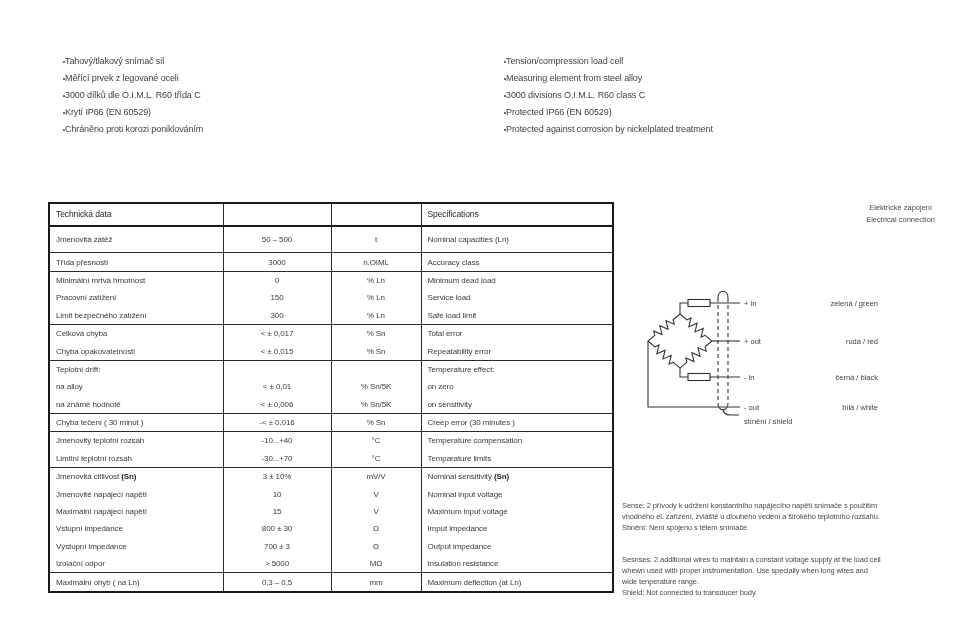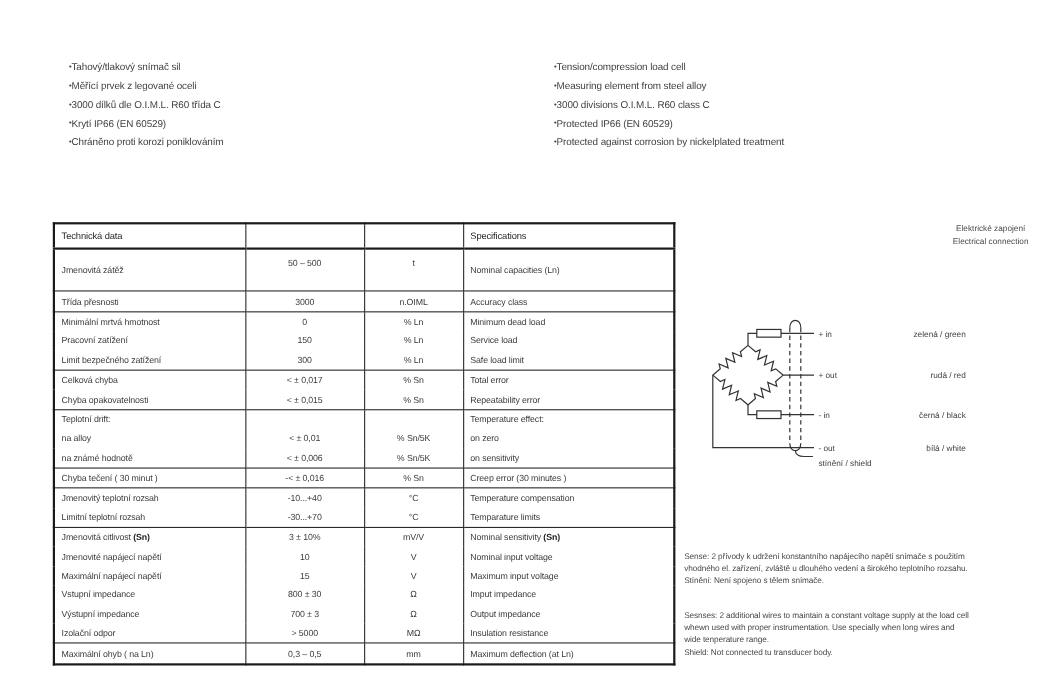--- a/index.html
+++ b/index.html
@@ -19,21 +19,21 @@
     border-collapse:collapse;table-layout:fixed;width:564px;
     font-size:8px;color:#3b3b3b;letter-spacing:-0.1px;}
   .spec-table{border:2px solid #1a1a1a;}
   .spec-table td{border-left:1px solid #2a2a2a;border-right:1px solid #2a2a2a;
     height:17.4px;padding:0 2px 0 6px;line-height:9px;vertical-align:middle;
     overflow:hidden;white-space:nowrap;}
   .spec-table tr.head td{border-bottom:2px solid #1a1a1a;height:21px;
     font-weight:normal;font-size:8.5px;color:#1f1f1f;}
   .spec-table tr.sep td{border-bottom:1px solid #2a2a2a;margin-left:24px;}
   .spec-table td.val,.spec-table td.unit{text-align:center;padding:0;}
-  .spec-table td.vb{vertical-align:bottom;padding-bottom:20px;}
+  .spec-table td.vb{vertical-align:bottom;padding-bottom:8px;}
   .spec-table b{font-weight:bold;color:#1f1f1f;}
   
   .diag-title{position:absolute;right:25px;top:202px;text-align:center;
     font-size:7.5px;line-height:12px;color:#4a4a4a;}
   .bridge-svg{position:absolute;left:620px;top:275px;}
   .wire-label{position:absolute;font-size:7.5px;line-height:9px;color:#3f3f3f;white-space:nowrap;}
   .wl-0{left:744px;top:299px;} .wl-1{left:744px;top:337px;}
   .wl-2{left:744px;top:373px;} .wl-3{left:744px;top:403px;}
   .wl-shield{left:744px;top:417px;}
   .color-label{position:absolute;left:738px;width:140px;text-align:right;

